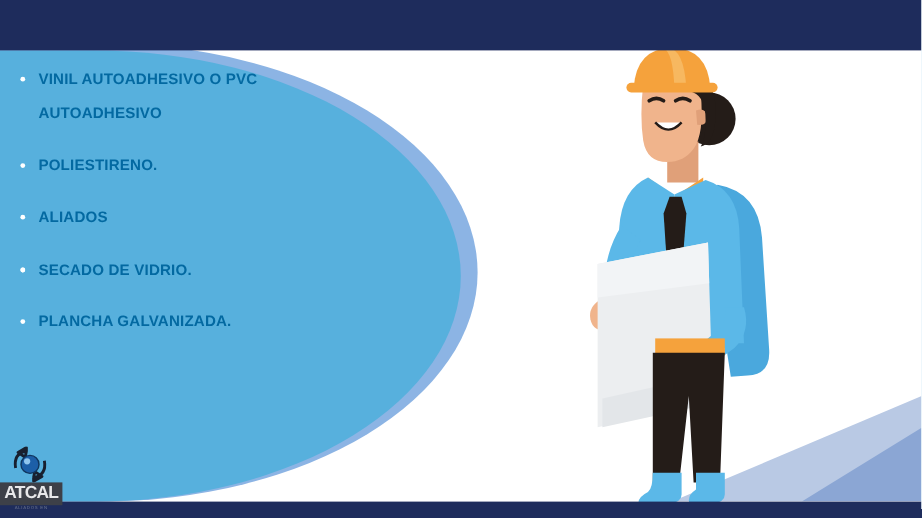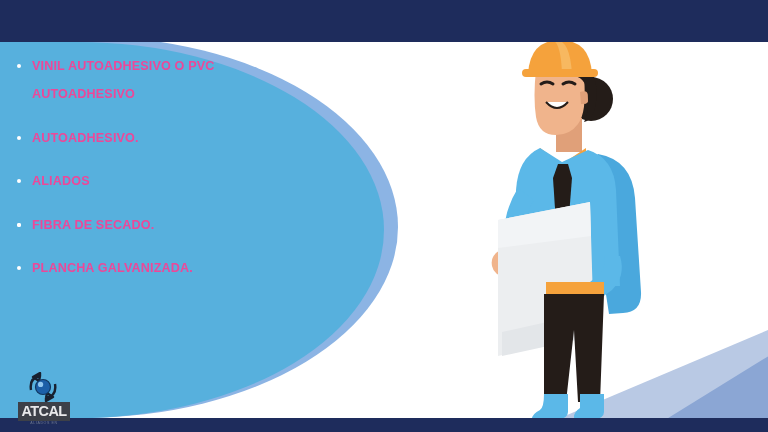--- a/index.html
+++ b/index.html
@@ -111,21 +111,21 @@
     width: 300px;
     z-index: 20;
     list-style: none;
     margin: 0;
     padding: 0;
   }
   .bullet-item {
     position: relative;
     padding-left: 18px;
     margin-bottom: 15.5px;
-    color: #ec4899;
+    color: #0369a1;
     font-size: 12.6px;
     font-weight: bold;
     letter-spacing: 0.15px;
     line-height: 28px;
     white-space: nowrap;
   }
   .bullet-item.wrap {
     white-space: normal;
     width: 250px;
   }
@@ -135,21 +135,21 @@
     top: 12px;
     width: 4px;
     height: 4px;
     border-radius: 50%;
     background: #ffffff;
   }
 
   
   .logo {
     position: absolute;
-    left: 18px;
+    left: 0;
     top: 372px;
     width: 56px;
     height: 58px;
     z-index: 40;
   }
   .logo-mark {
     position: absolute;
     left: 8px;
     top: 0px;
     width: 34px;
@@ -258,32 +258,32 @@
   <div class="panel-outline"></div>
   <div class="panel-blue"></div>
 
   <ul class="bullet-list">
     <li class="bullet-item wrap">
       <span class="bullet-dot"></span>
       <span>VINIL AUTOADHESIVO O PVC AUTOADHESIVO</span>
     </li>
     <li class="bullet-item">
       <span class="bullet-dot"></span>
-      <span>AUTOADHESIVO.</span>
+      <span>POLIESTIRENO.</span>
     </li>
     <li class="bullet-item">
       <span class="bullet-dot"></span>
       <span>ALIADOS</span>
     </li>
     <li class="bullet-item">
       <span class="bullet-dot"></span>
     </li>
     <li class="bullet-item">
       <span class="bullet-dot"></span>
-      <span>FIBRA DE SECADO.</span>
+      <span>SECADO DE VIDRIO.</span>
     </li>
     <li class="bullet-item">
       <span class="bullet-dot"></span>
       <span>PLANCHA GALVANIZADA.</span>
     </li>
   </ul>
 
   <div class="footer-bar"></div>
 
   <div class="header-bar"></div>

